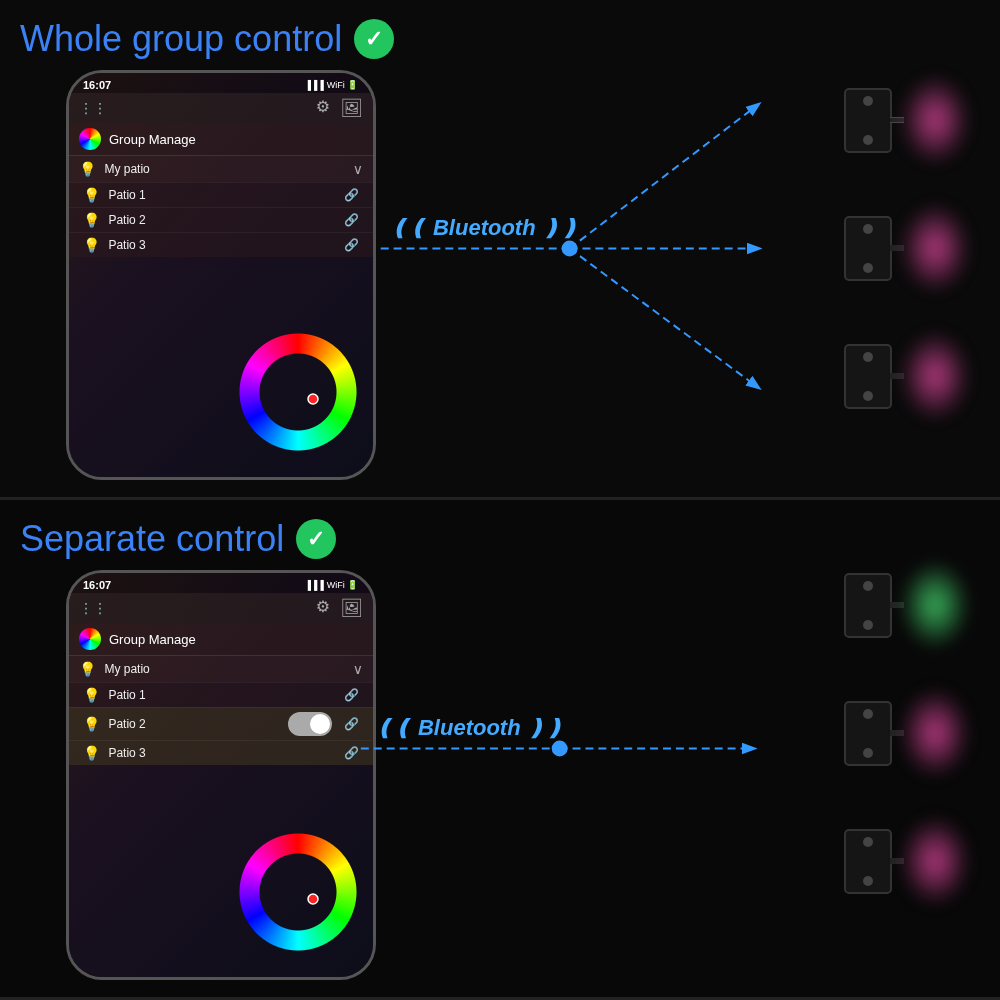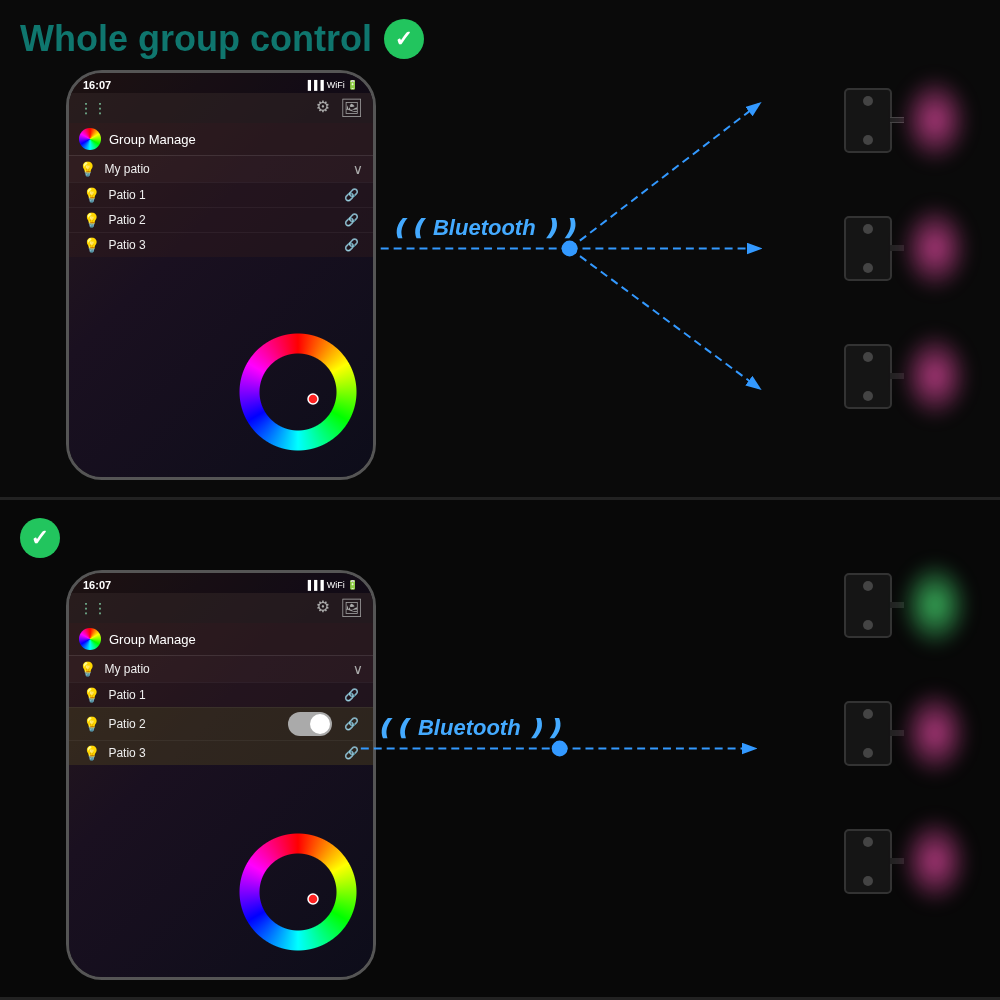--- a/index.html
+++ b/index.html
@@ -25,23 +25,23 @@
     .panel-title {
       position: absolute;
       top: 18px;
       left: 20px;
       display: flex;
       align-items: center;
       gap: 12px;
     }
 
     .panel-title-text {
-      color: #0f766e;
+      color: #3b82f6;
       font-size: 36px;
-      font-weight: 700;
+      font-weight: 400;
     }
 
     .check-badge {
       width: 40px;
       height: 40px;
       background: #22c55e;
       border-radius: 50%;
       display: flex;
       align-items: center;
       justify-content: center;
@@ -378,20 +378,21 @@
       <div style="width:70px;height:90px;background:radial-gradient(ellipse,rgba(255,80,180,0.7) 0%,transparent 70%);border-radius:50%;margin-left:8px;filter:blur(8px);"></div>
     </div>
 
   </div>
 
 </div>
 
 <div class="panel" style="top:500px;position:absolute;width:1000px;height:500px;background:#080808;">
 
   <div class="panel-title">
+    <span class="panel-title-text">Separate control</span>
     <div class="check-badge">
       <span>✓</span>
     </div>
   </div>
 
   <div class="phone-wrap">
     <div class="phone-frame">
       <div class="notch"></div>
       <div class="phone-screen">
 

